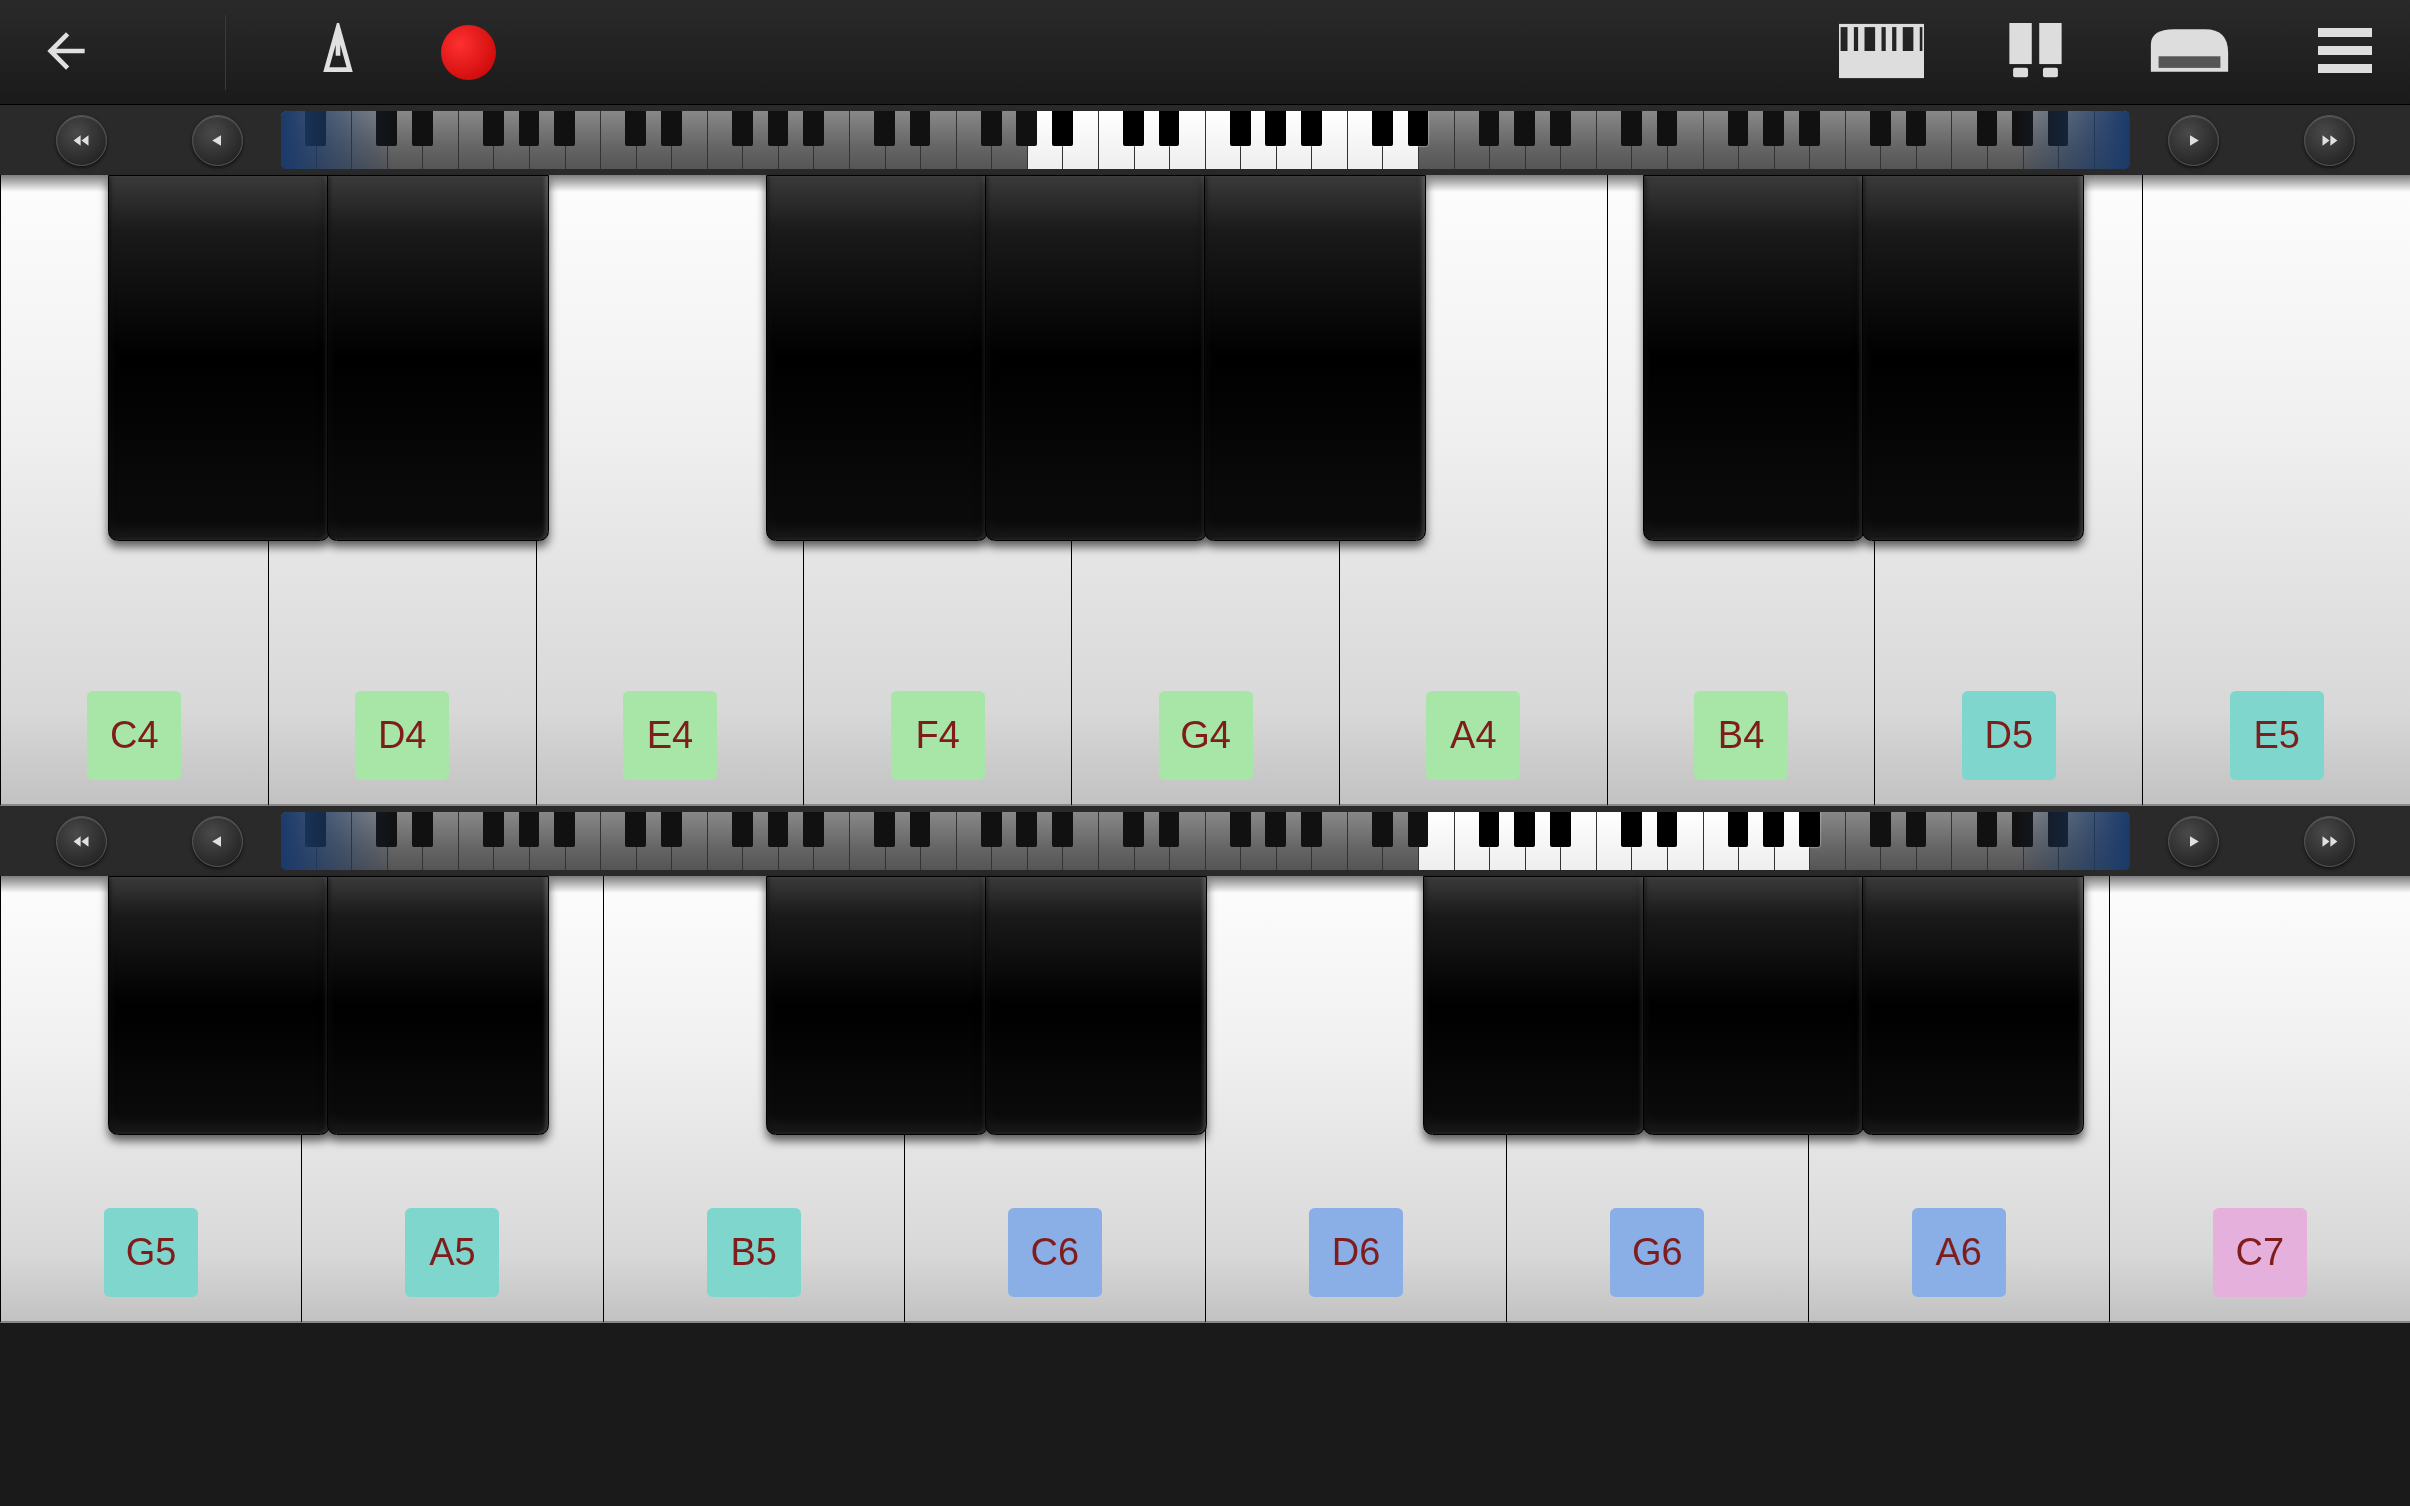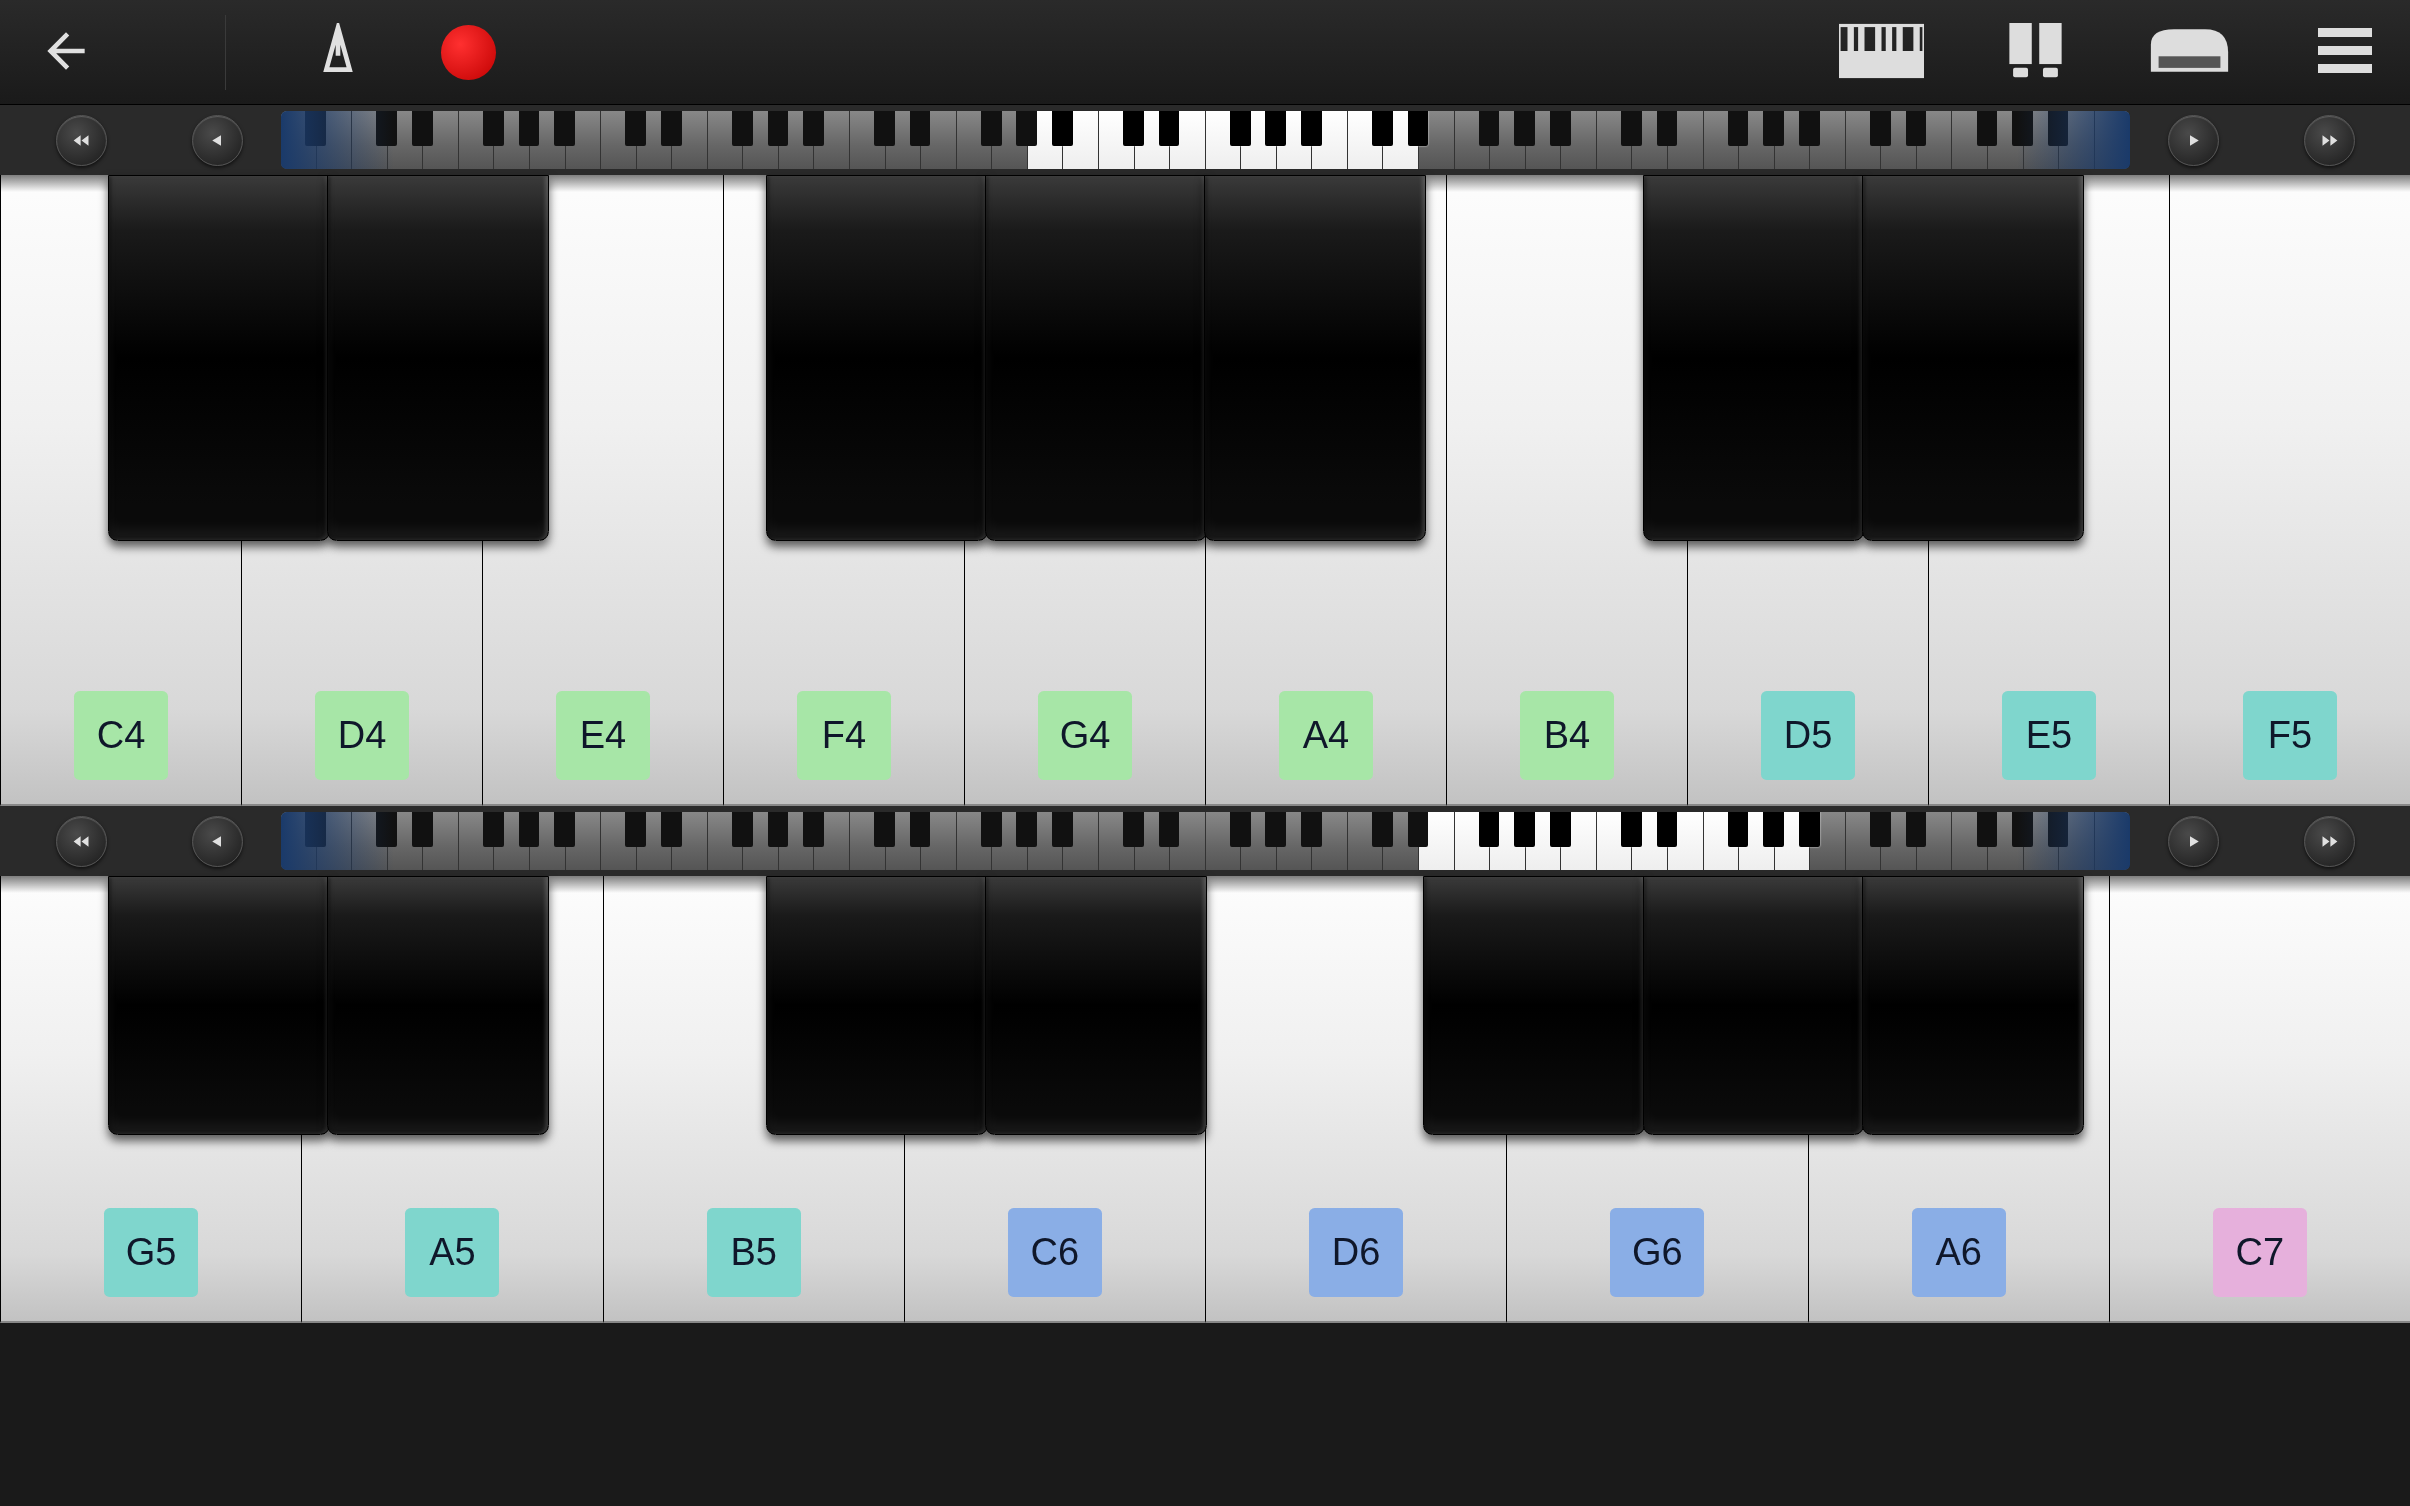--- a/index.html
+++ b/index.html
@@ -87,21 +87,21 @@
     border-bottom: 2.8px solid #888;
     position: relative;
     cursor: pointer;
     display:flex; align-items:flex-end; justify-content:center;
     padding-bottom: 24.5px;
   }
   .wkey:first-child { border-left: 1.9px solid #000; }
   .label {
     width: 94px; height: 89px;
     display:flex; align-items:center; justify-content:center;
-    font-size: 38px; font-weight: 500; color: #0f172a;
+    font-size: 38px; font-weight: 500; color: #7f1d1d;
     border-radius: 5.6px;
   }
   .c-green { background: #a7e6a7; }
   .c-teal  { background: #7fd6cd; }
   .c-blue  { background: #8aaee6; }
   .c-pink  { background: #e6b0dc; }
 
   .bkey {
     position: absolute;
     top: 0;
@@ -350,23 +350,20 @@
     </div>
         <div class="wkey">
       <div class="label c-green">B4</div>
     </div>
         <div class="wkey">
       <div class="label c-teal">D5</div>
     </div>
         <div class="wkey">
       <div class="label c-teal">E5</div>
     </div>
-        <div class="wkey">
-      <div class="label c-teal">F5</div>
-    </div>
       </div>
     <div class="bkey" style="left:4.490909090909092%"></div>
       <div class="bkey" style="left:13.581818181818184%"></div>
       <div class="bkey" style="left:31.763636363636365%"></div>
       <div class="bkey" style="left:40.85454545454546%"></div>
       <div class="bkey" style="left:49.945454545454545%"></div>
       <div class="bkey" style="left:68.12727272727274%"></div>
       <div class="bkey" style="left:77.21818181818183%"></div>
   </div>
   <div class="nav-strip">

